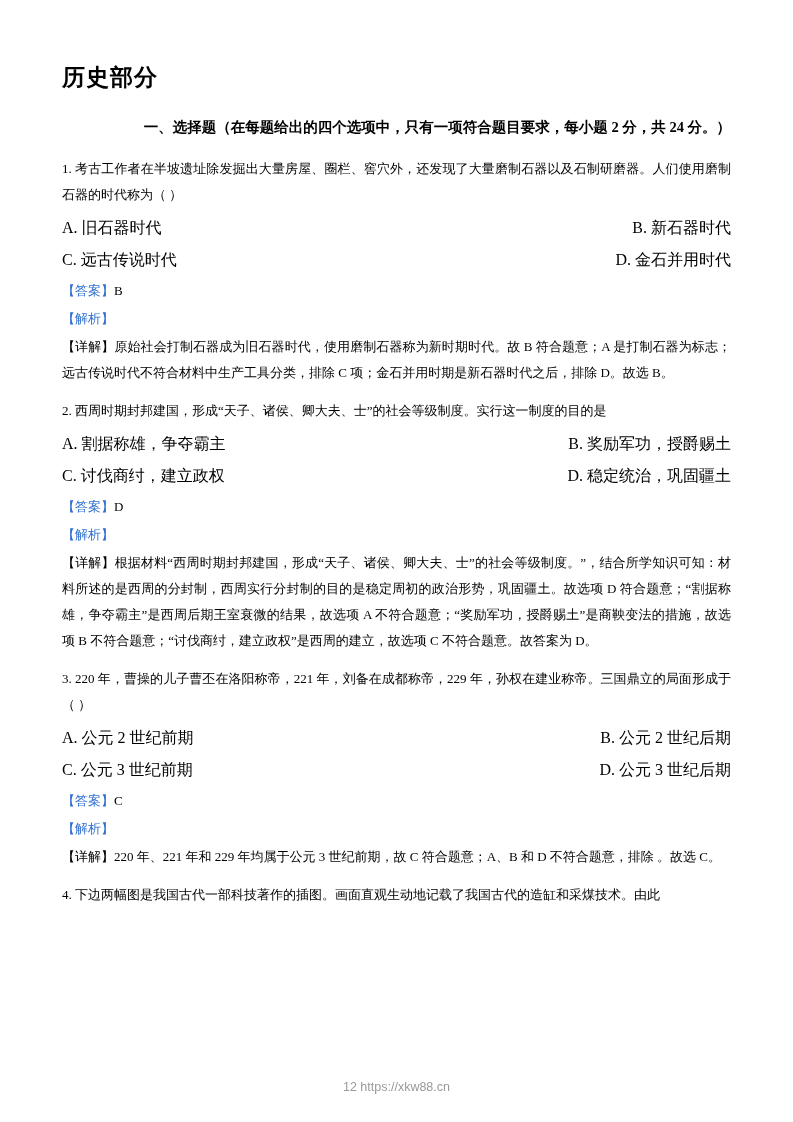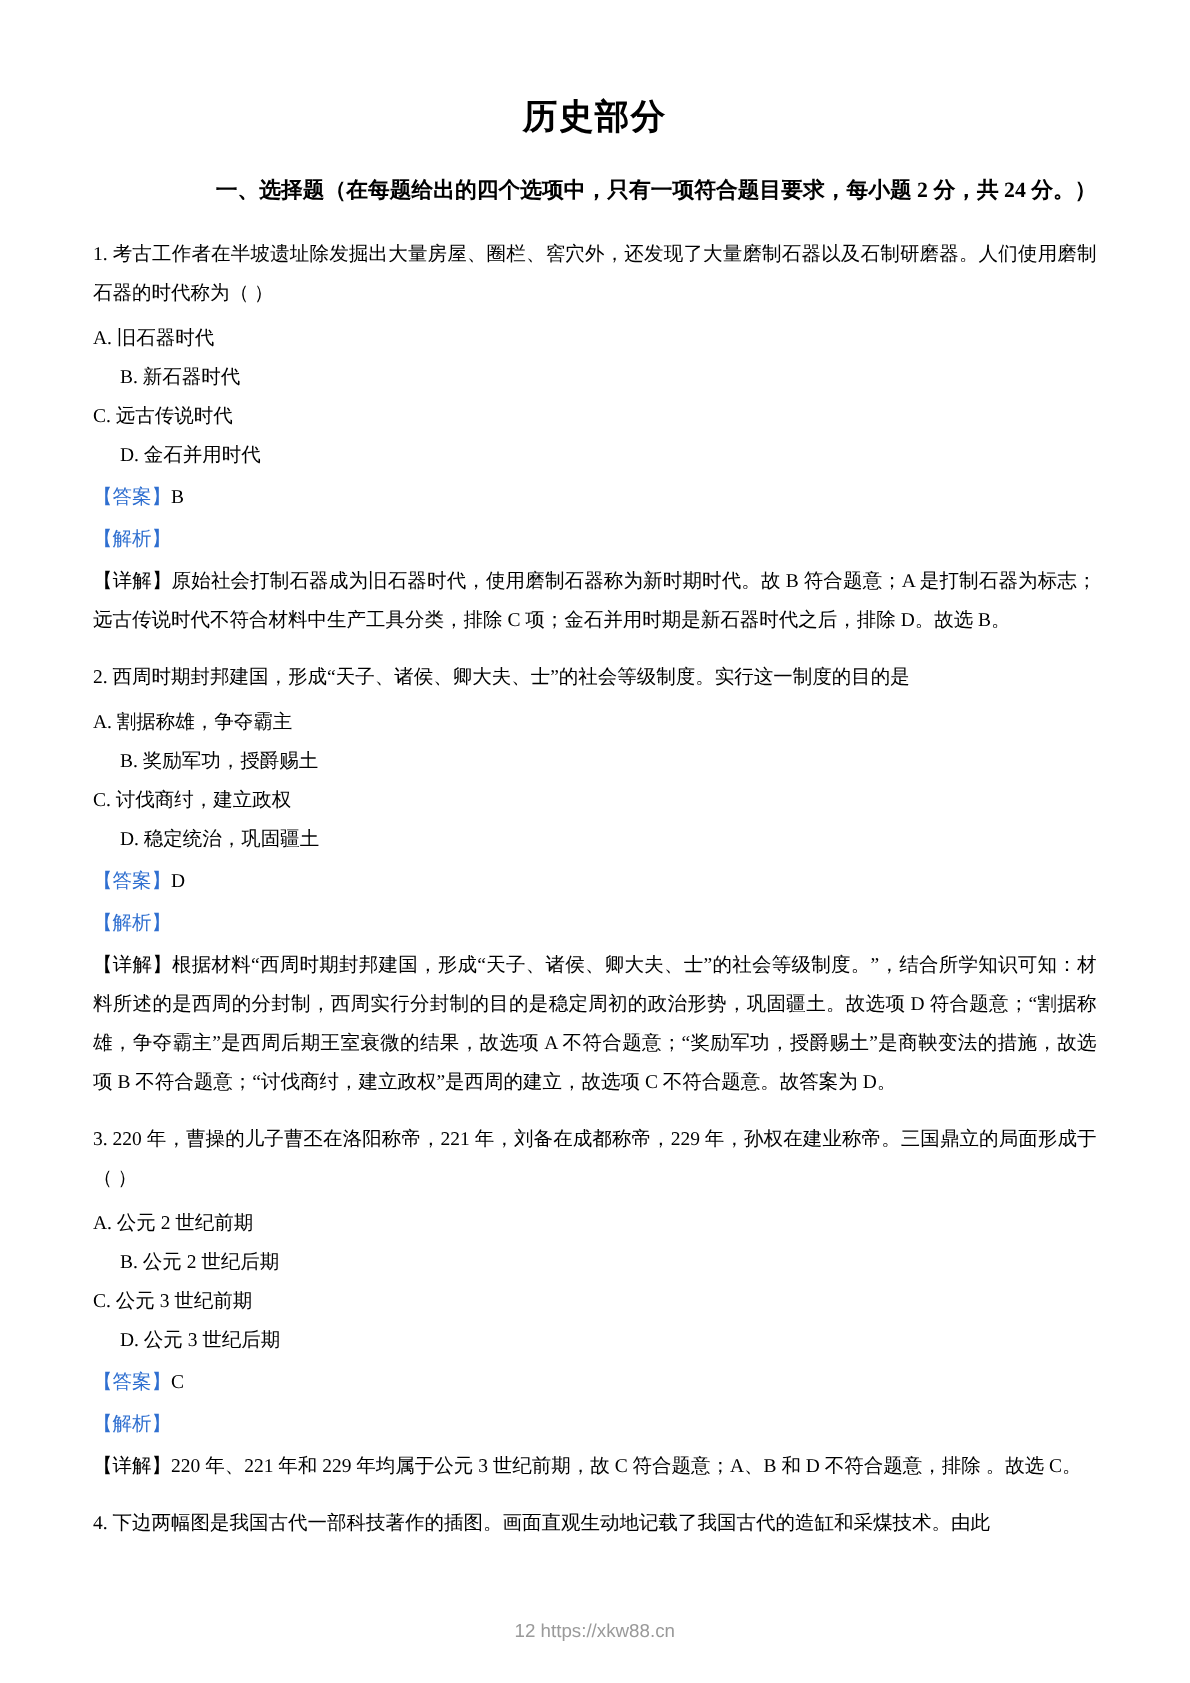--- a/index.html
+++ b/index.html
@@ -16,21 +16,21 @@
     overflow: hidden;
   }
   .page {
     position: relative;
     width: 793px;
     height: 1122px;
     box-sizing: border-box;
     padding: 48px 62px 0 62px;
   }
   .doc-title {
-    text-align: center;
+    text-align: left;
     font-size: 23px;
     font-weight: bold;
     letter-spacing: 1px;
     margin: 14px 0 22px 0;
     font-family: "Liberation Serif", "DejaVu Serif", serif;
   }
   .section-heading {
     font-size: 14.5px;
     font-weight: bold;
     margin: 0 0 16px 0;
@@ -42,30 +42,30 @@
   }
   .q-stem {
     font-size: 13px;
     line-height: 2.0;
     text-align: justify;
     margin-bottom: 4px;
   }
   .options {
     display: flex;
     flex-wrap: wrap;
-    font-size: 13px;
+    font-size: 16px;
     line-height: 2.0;
-    flex-direction: column;
   }
   .opt {
     width: 50%;
     box-sizing: border-box;
   }
   .opt.col2 {
     padding-left: 18px;
+    text-align: right;
   }
   .ans-line {
     font-size: 13px;
     line-height: 2.0;
     margin: 2px 0;
   }
   .tag {
     color: #2f6fd0;
     margin-top: 28px;
   }

